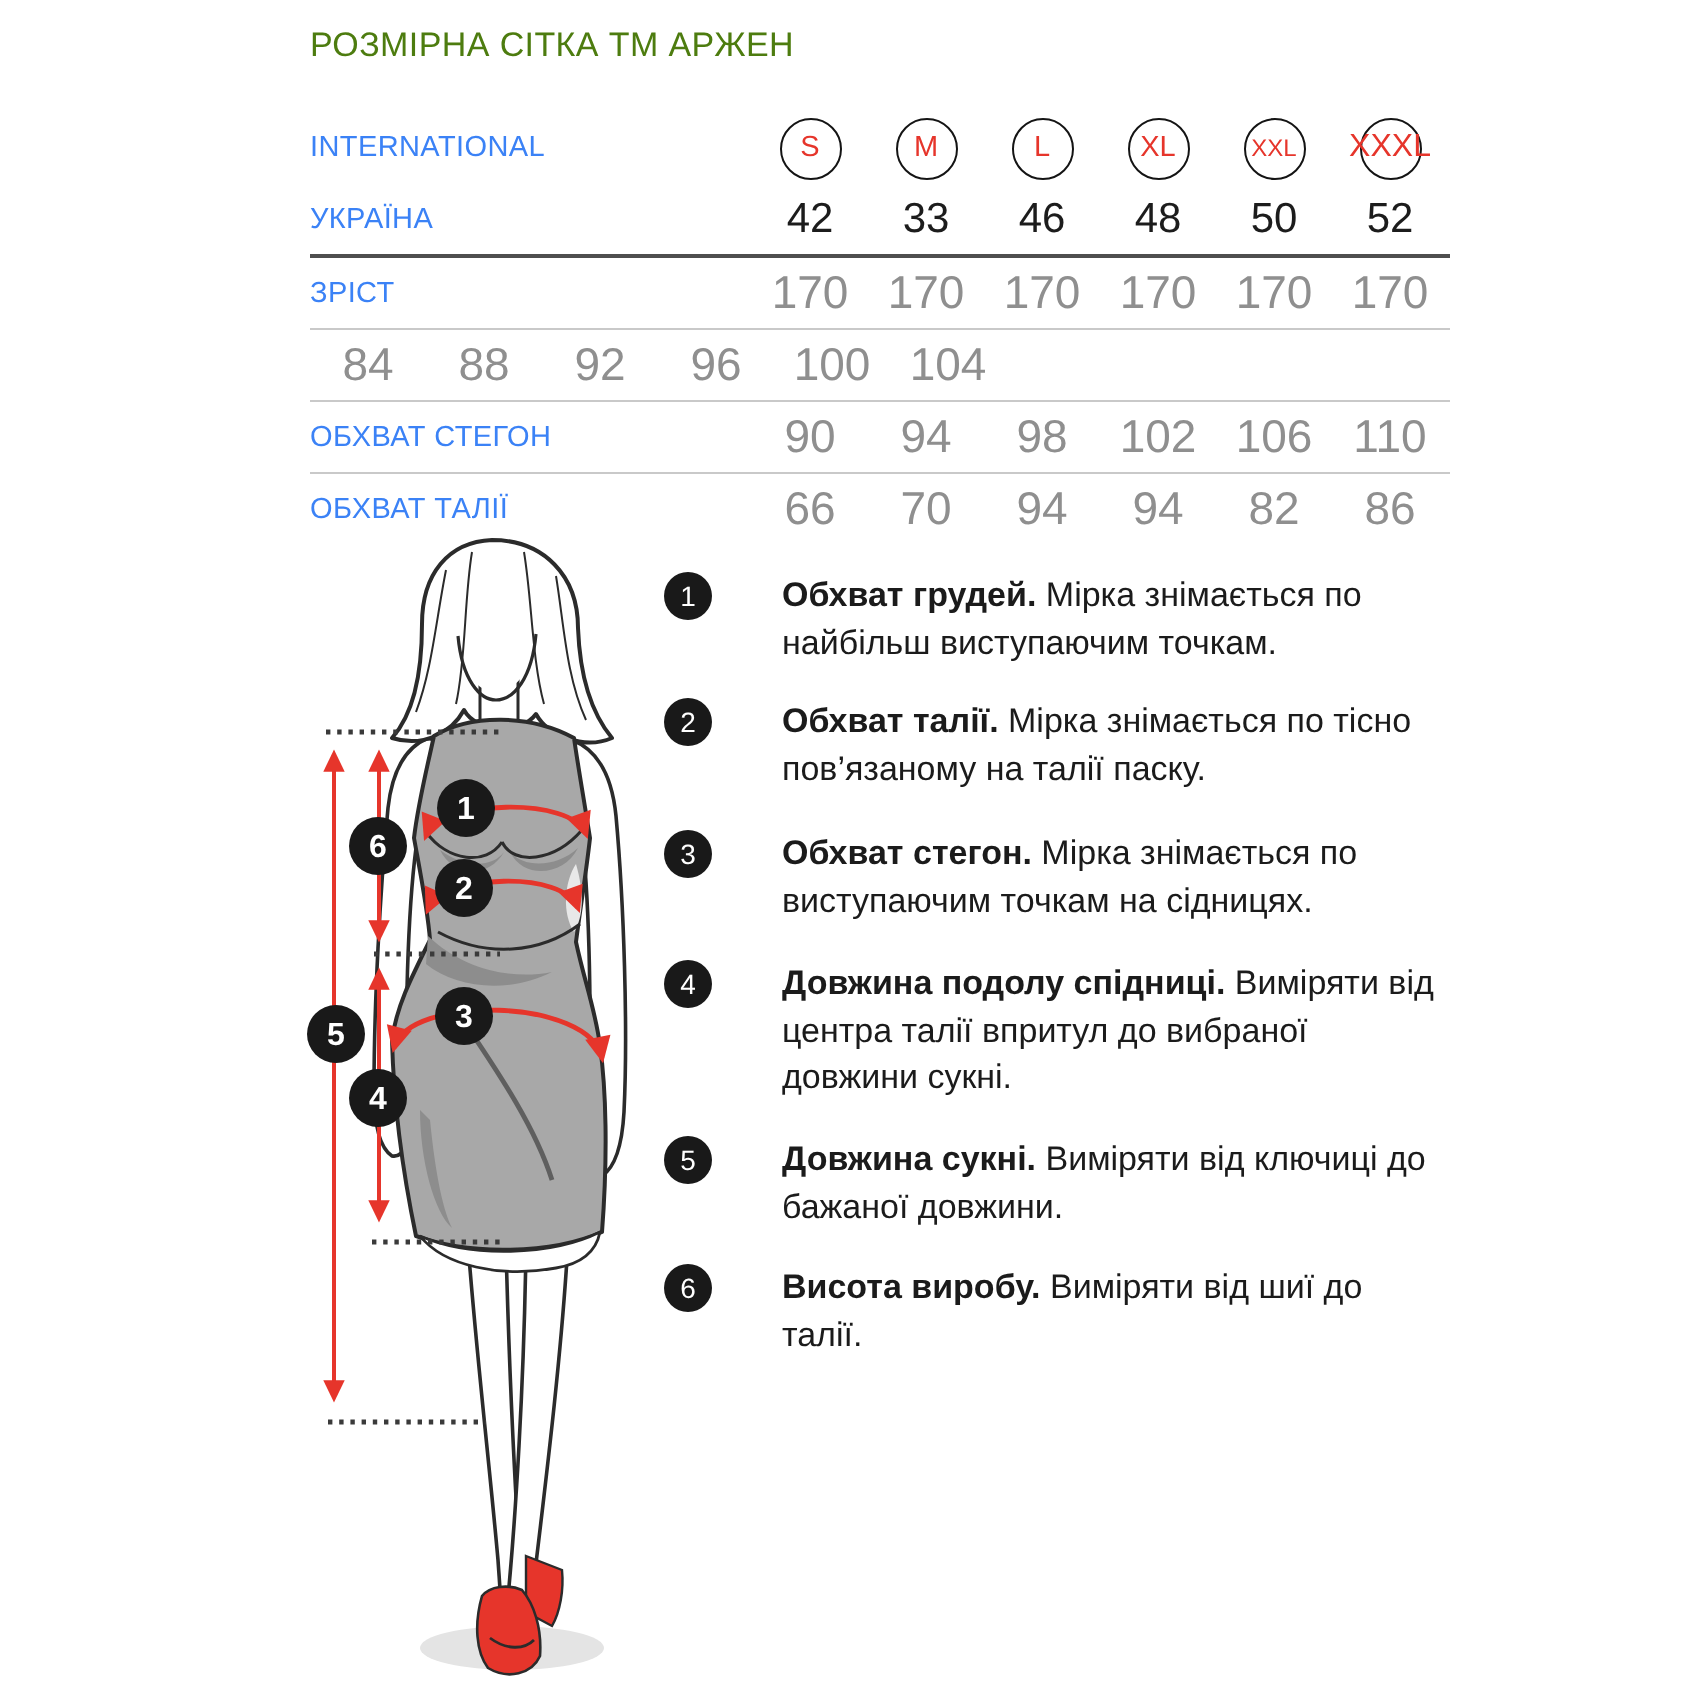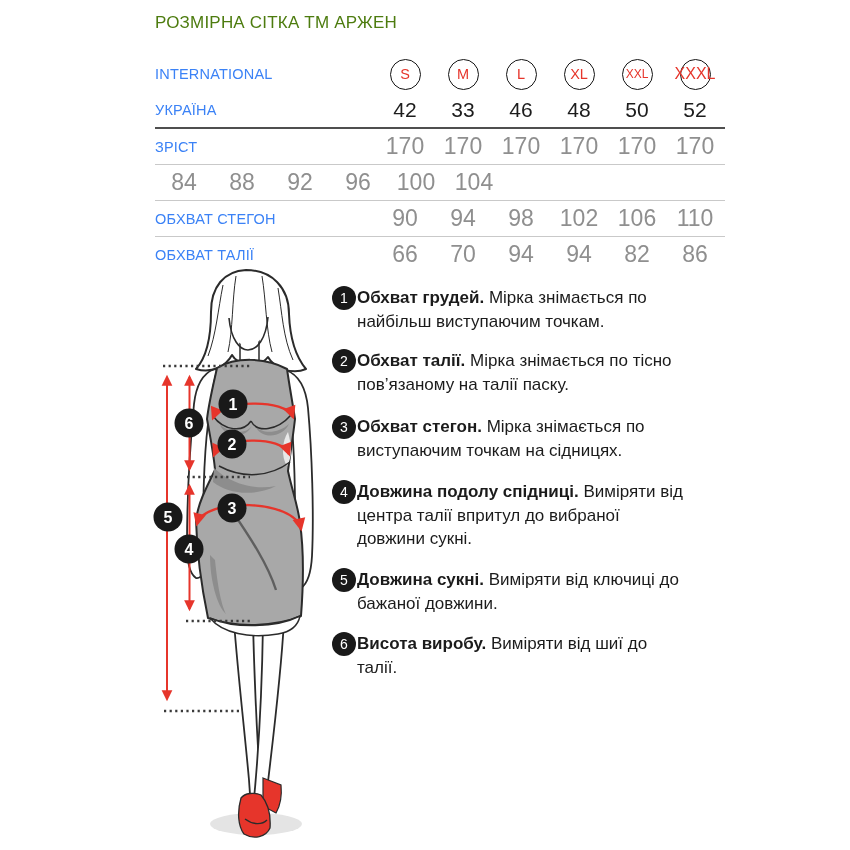--- a/index.html
+++ b/index.html
@@ -20,21 +20,21 @@
   .row-data .val{font-size:23px;color:#8f8f8f;}
   .sz-circle{width:29px;height:29px;border:1.7px solid #141414;border-radius:50%;
              margin:0 auto;display:flex;align-items:center;justify-content:center;}
   .sz-circle span{color:#e6352b;font-size:14.5px;line-height:1;}
   
   .legend{position:absolute;left:332px;top:0;width:400px;height:850px;pointer-events:none;}
   .legend-item{position:absolute;left:0;}
   .legend-badge{position:absolute;left:0;top:0;width:24px;height:24px;border-radius:50%;
                 background:#191919;color:#fff;font-size:14px;display:flex;
                 align-items:center;justify-content:center;}
-  .legend-text{margin-left:25px;width:332px;font-size:17px;line-height:23.5px;color:#1b1b1b;}
+  .legend-text{margin-left:59px;width:332px;font-size:17px;line-height:23.5px;color:#1b1b1b;}
   .legend-text b{font-weight:700;}
   
   .figure-wrap{position:absolute;left:138px;top:258px;width:215px;height:592px;}
 </style>
 </head>
 <body>
 
 <div class="page">
 
   <div class="title">РОЗМІРНА СІТКА ТМ АРЖЕН</div>

